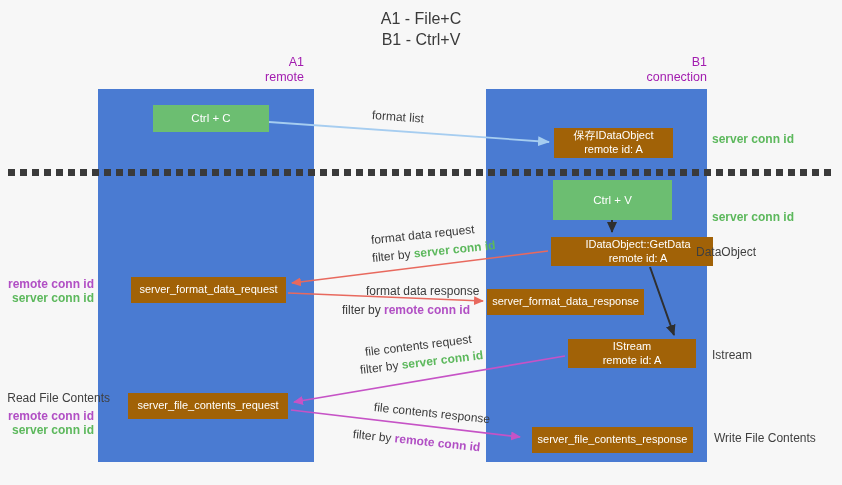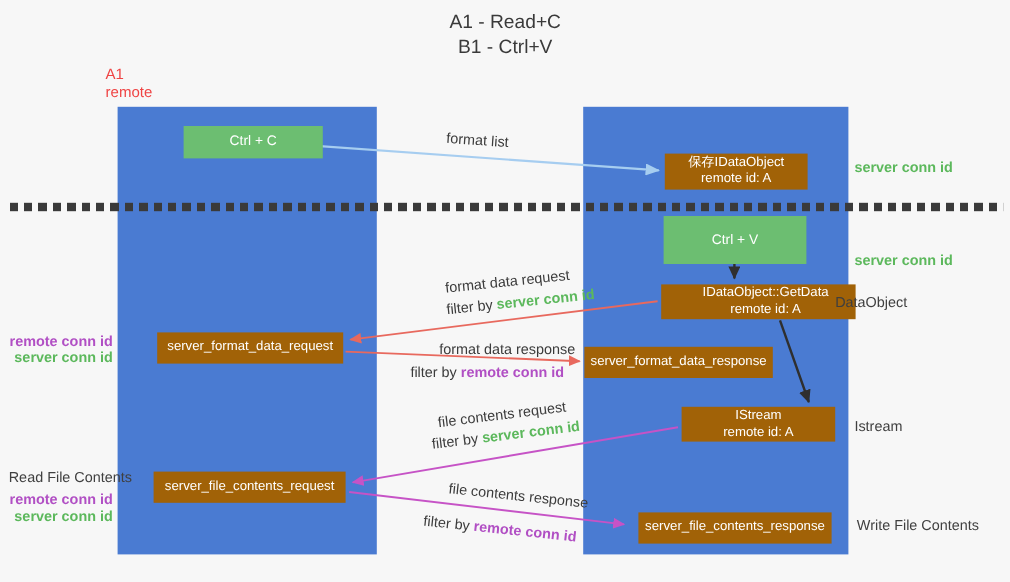--- a/index.html
+++ b/index.html
@@ -6,21 +6,21 @@
   .canvas{
     position:relative;width:842px;height:485px;
     background:#f7f7f7;overflow:hidden;
     font-family:"Liberation Sans","DejaVu Sans",sans-serif;
     color:#3b3b3b;
   }
   .abs{position:absolute;}
   
   .title{left:0;right:0;top:8px;text-align:center;font-size:16px;line-height:21px;color:#3a3a3a;}
   
-  .lane-header{top:55px;text-align:left;font-size:12.5px;line-height:15px;color:#ef4444;}
+  .lane-header{top:55px;text-align:right;font-size:12.5px;line-height:15px;color:#a21caf;}
   .lane-header.left{left:88px;width:216px;}
   .lane-header.right{left:486px;width:221px;}
   
   .lane{top:89px;height:373px;background:#4a7bd2;z-index:1;}
   .lane.left{left:98px;width:216px;}
   .lane.right{left:486px;width:221px;}
   
   .dashed{left:8px;top:169px;width:828px;height:7px;z-index:6;
     background:repeating-linear-gradient(90deg,#3a3a3a 0 7px,transparent 7px 12px);}
   
@@ -65,27 +65,31 @@
   .lg-1{top:277px;}
   .s-read{left:0;width:110px;text-align:right;top:391px;}
   .lg-2{top:409px;}
 </style>
 </head>
 <body>
 
 <div class="canvas">
 
   <div class="abs title">
-    <div>A1 - Read+C</div>
+    <div>A1 - File+C</div>
     <div>B1 - Ctrl+V</div>
   </div>
 
   <div class="abs lane-header left">
     <div>A1</div>
     <div>remote</div>
+  </div>
+  <div class="abs lane-header right">
+    <div>B1</div>
+    <div>connection</div>
   </div>
 
   <div class="abs lane left"></div>
   <div class="abs lane right"></div>
 
   <div class="abs dashed"></div>
 
   <svg class="abs arrows" viewBox="0 0 842 485">
     <defs>
       <marker id="m-blue" markerUnits="userSpaceOnUse" markerWidth="13" markerHeight="10" refX="11" refY="5" orient="auto">

